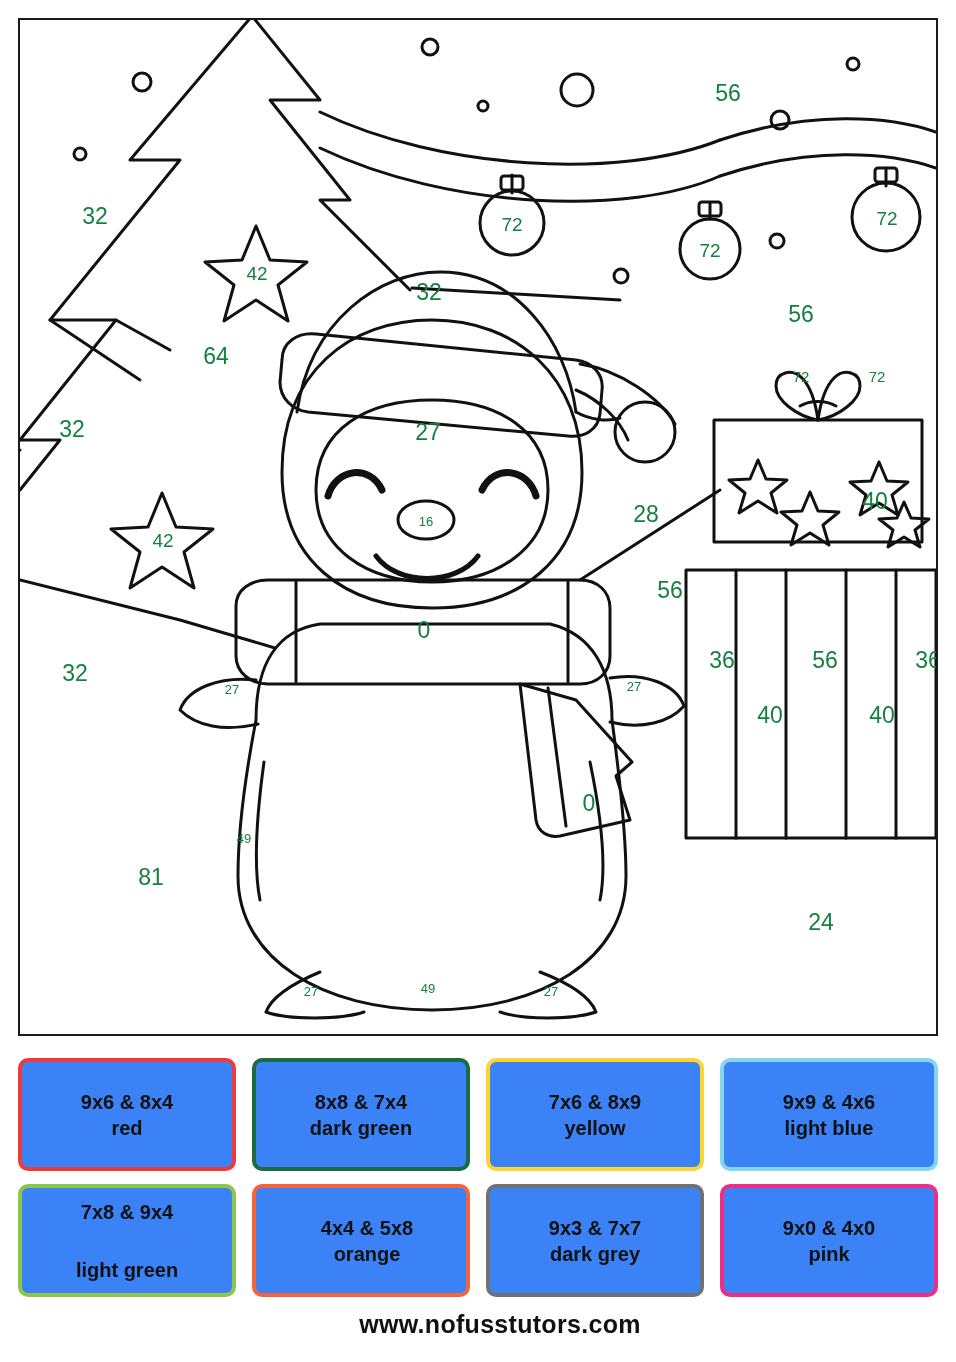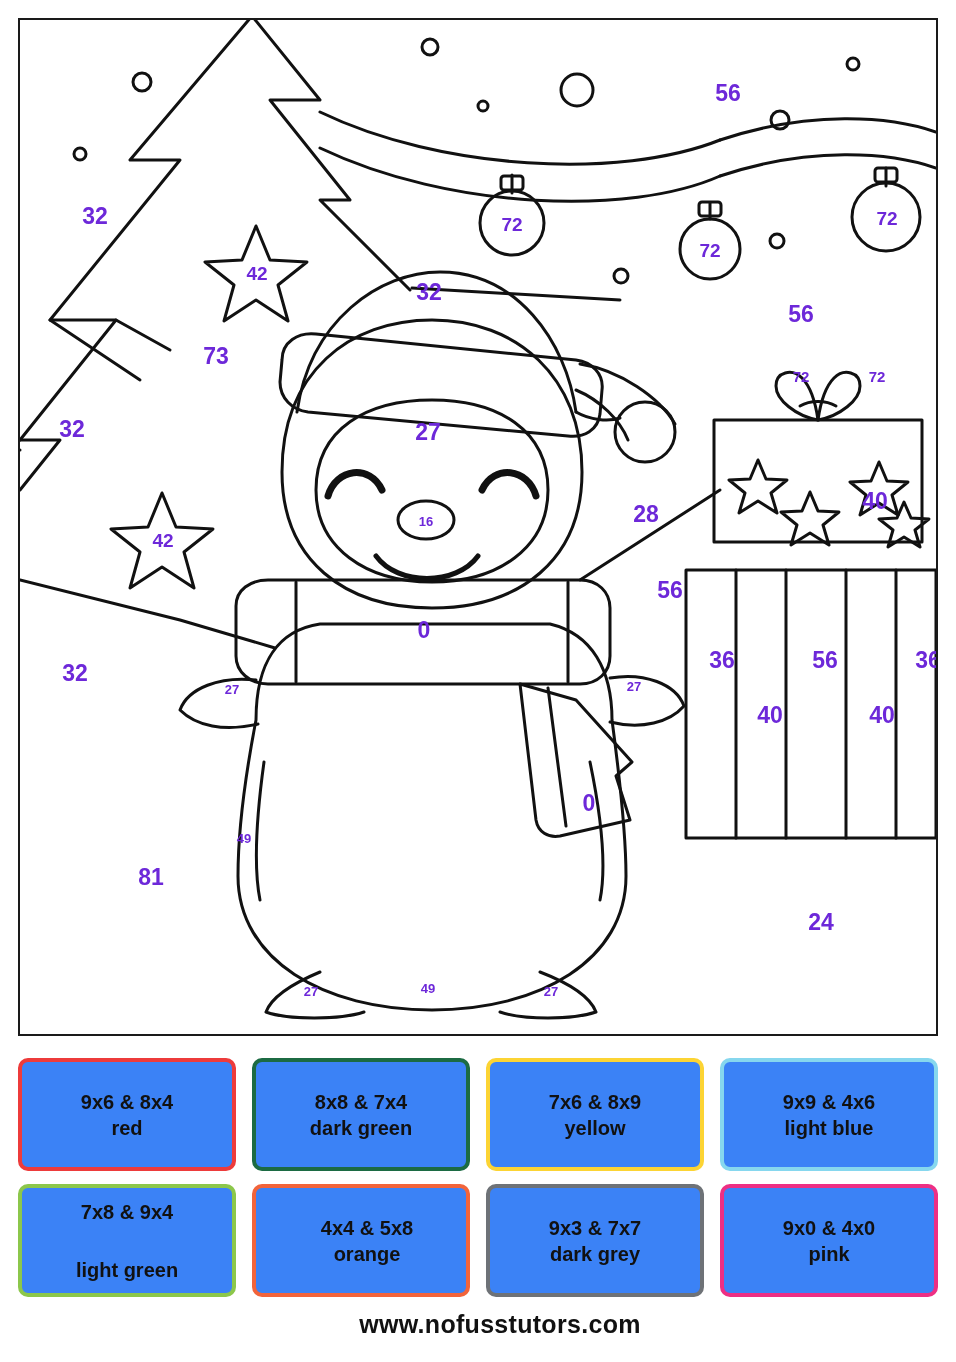--- a/index.html
+++ b/index.html
@@ -17,22 +17,22 @@
   .picture{
     position:absolute;left:18px;top:18px;width:920px;height:1018px;
     border:2px solid #1a1a1a;
     box-sizing:border-box;
     overflow:hidden;
     background:#fff;
   }
   .picture svg{position:absolute;left:0;top:0;}
   .num{
     position:absolute;
-    font-weight:bold;
-    color:#6d28d9;
+    font-weight:normal;
+    color:#15803d;
     transform:translate(-50%,-50%);
     white-space:nowrap;
     pointer-events:none;
   }
   .n-lg{font-size:23px;}
   .n-md{font-size:19px;}
   .n-sm{font-size:15px;}
   .n-xs{font-size:13px;}
 
   
@@ -182,21 +182,21 @@
         <path d="M716 550 L 716 818"></path>
         <path d="M766 550 L 766 818"></path>
         <path d="M826 550 L 826 818"></path>
         <path d="M876 550 L 876 818"></path>
       </g>
     </svg>
 
     <div id="numbers-layer">
         <div class="num n-lg" style="left: 75px; top: 196px;">32</div>
         <div class="num n-md" style="left: 237px; top: 254px;">42</div>
-        <div class="num n-lg" style="left: 196px; top: 336px;">73</div>
+        <div class="num n-lg" style="left: 196px; top: 336px;">64</div>
         <div class="num n-lg" style="left: 52px; top: 409px;">32</div>
         <div class="num n-md" style="left: 143px; top: 521px;">42</div>
         <div class="num n-lg" style="left: 55px; top: 653px;">32</div>
         <div class="num n-lg" style="left: 131px; top: 857px;">81</div>
         <div class="num n-lg" style="left: 708px; top: 73px;">56</div>
         <div class="num n-md" style="left: 492px; top: 205px;">72</div>
         <div class="num n-md" style="left: 690px; top: 231px;">72</div>
         <div class="num n-md" style="left: 867px; top: 199px;">72</div>
         <div class="num n-lg" style="left: 781px; top: 294px;">56</div>
         <div class="num n-lg" style="left: 409px; top: 272px;">32</div>

